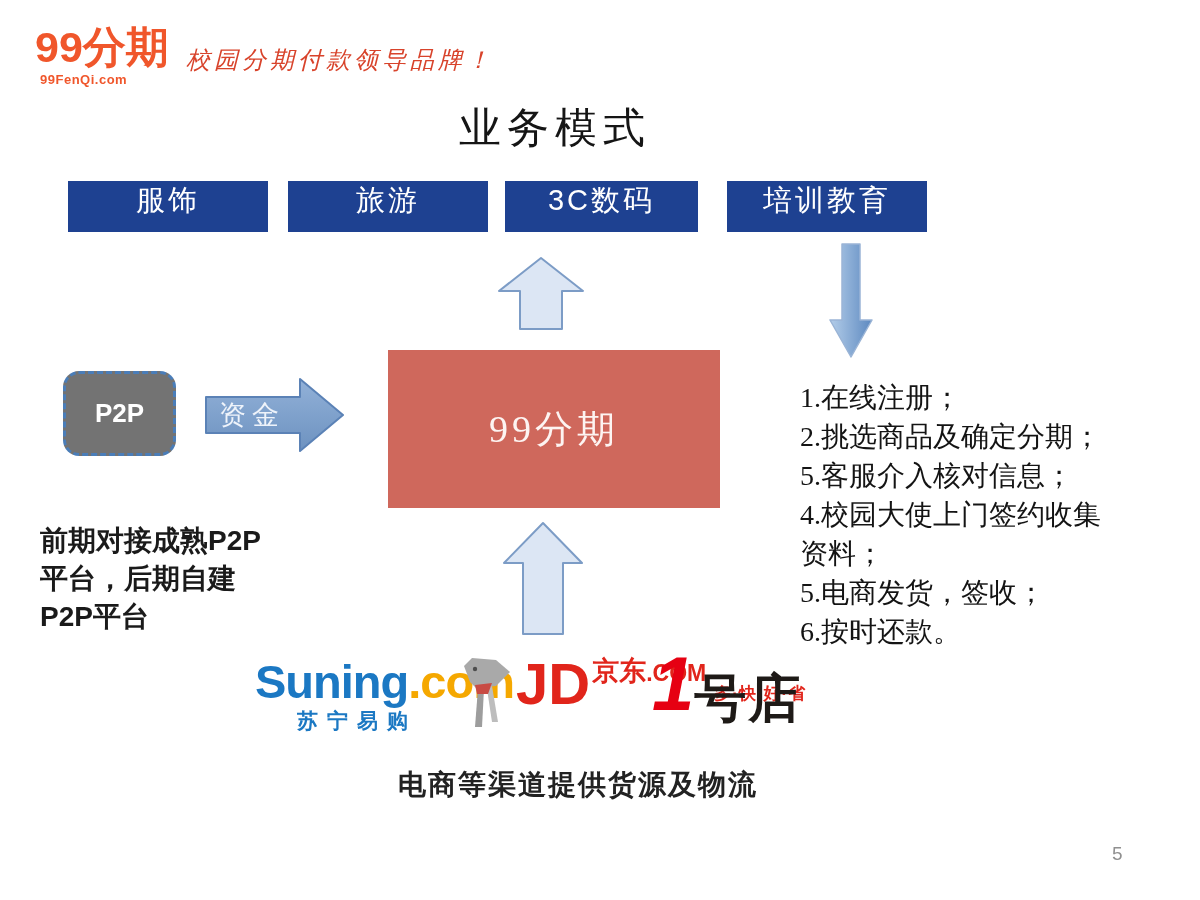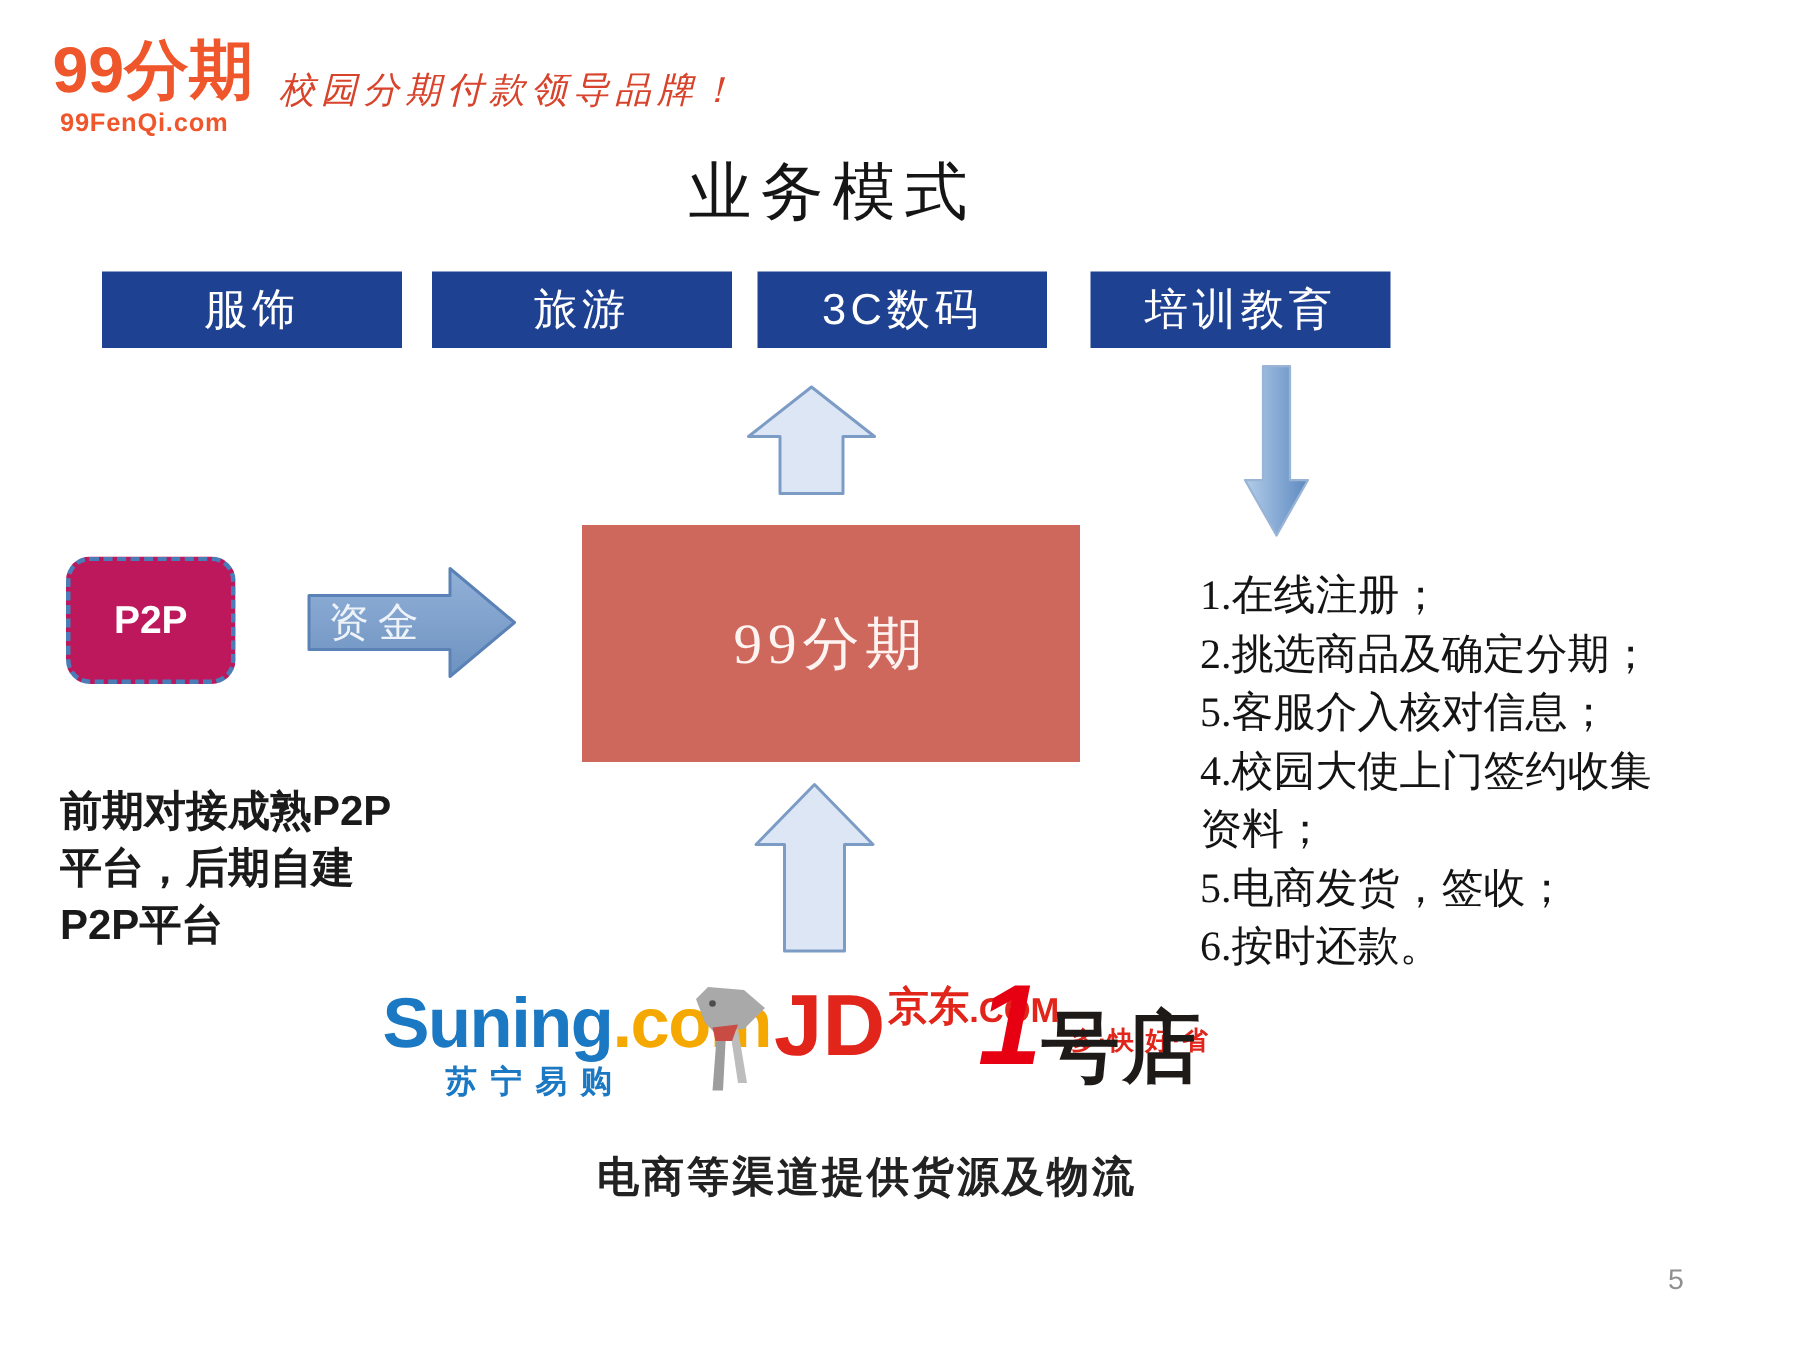--- a/index.html
+++ b/index.html
@@ -2,43 +2,43 @@
 <html><head>
 <meta charset="utf-8">
 <style>
   html,body{margin:0;padding:0;background:#fff;}
   #slide{position:relative;width:1200px;height:900px;background:#ffffff;overflow:hidden;
          font-family:"Liberation Sans",sans-serif;}
   .abs{position:absolute;}
 
   
   .brand-logo{left:35px;top:26px;font-size:43px;font-weight:800;color:#f0562b;line-height:1;}
-  .brand-domain{left:40px;top:72px;font-size:17px;font-weight:600;color:#f0562b;letter-spacing:.5px;}
+  .brand-domain{left:40px;top:72px;font-size:13px;font-weight:600;color:#f0562b;letter-spacing:.5px;}
   .brand-tagline{left:186px;top:44px;font-size:24px;font-weight:400;font-style:italic;
                  color:#d8432b;letter-spacing:4px;}
 
   
   .slide-title{left:330px;top:100px;width:450px;text-align:center;font-size:42px;color:#151515;
                font-family:"Liberation Serif",serif;letter-spacing:6px;}
 
   
-  .cat{top:181px;height:51px;background:#1e4191;color:#ffffff;display:flex;align-items:center;
+  .cat{top:181px;height:51px;background:#1e4191;color:#ffffff;display:flex;
        justify-content:center;font-size:29px;letter-spacing:3px;}
   .cat0{left:68px;width:200px;}
   .cat1{left:288px;width:200px;}
   .cat2{left:505px;width:193px;}
   .cat3{left:727px;width:200px;}
 
   
   .core-box{left:388px;top:350px;width:332px;height:158px;background:#cf685c;color:#fdf4f2;
             display:flex;align-items:center;justify-content:center;font-size:38px;
             font-family:"Liberation Serif",serif;letter-spacing:4px;}
 
   
-  .p2p-box{left:44px;top:371px;width:107px;height:79px;background:#be185d;border:3px dashed #4a7db8;
+  .p2p-box{left:63px;top:371px;width:107px;height:79px;background:#737373;border:3px dashed #4a7db8;
            border-radius:16px;display:flex;align-items:center;justify-content:center;
            color:#ffffff;font-size:26px;font-weight:700;text-align:center;}
   .p2p-note{left:40px;top:522px;font-size:28px;font-weight:600;line-height:38px;color:#1a1a1a;}
 
   
   .funds-arrow{left:204px;top:375px;width:142px;height:80px;}
   .funds-label{left:0;top:0;width:96px;height:80px;display:flex;align-items:center;justify-content:center;
                color:#eef3fa;font-size:27px;letter-spacing:6px;}
 
   

